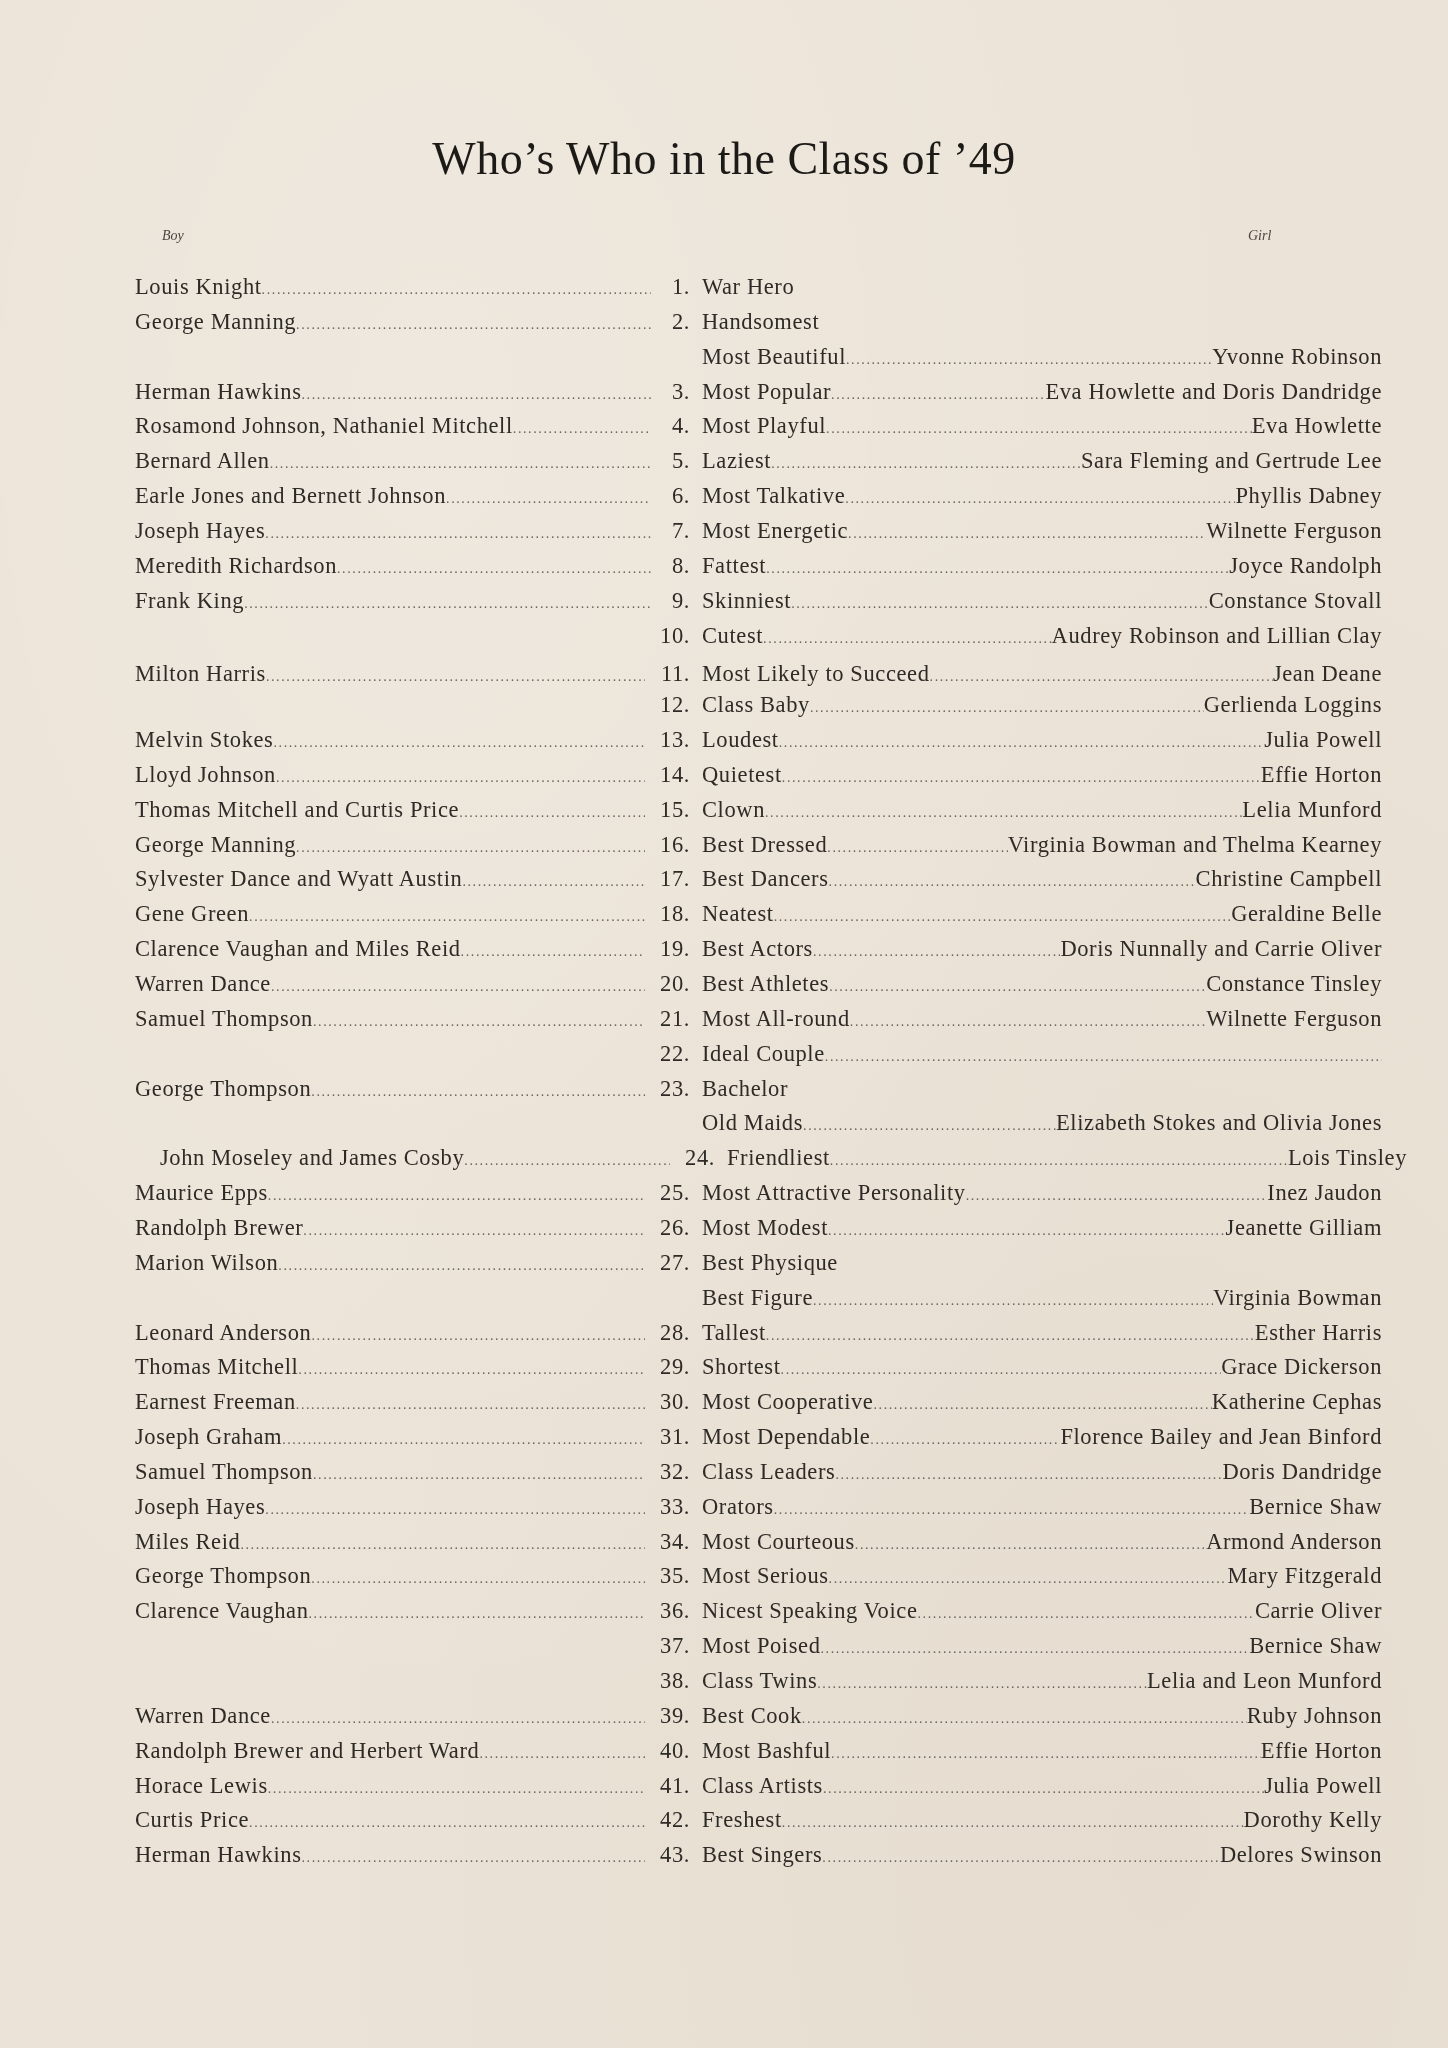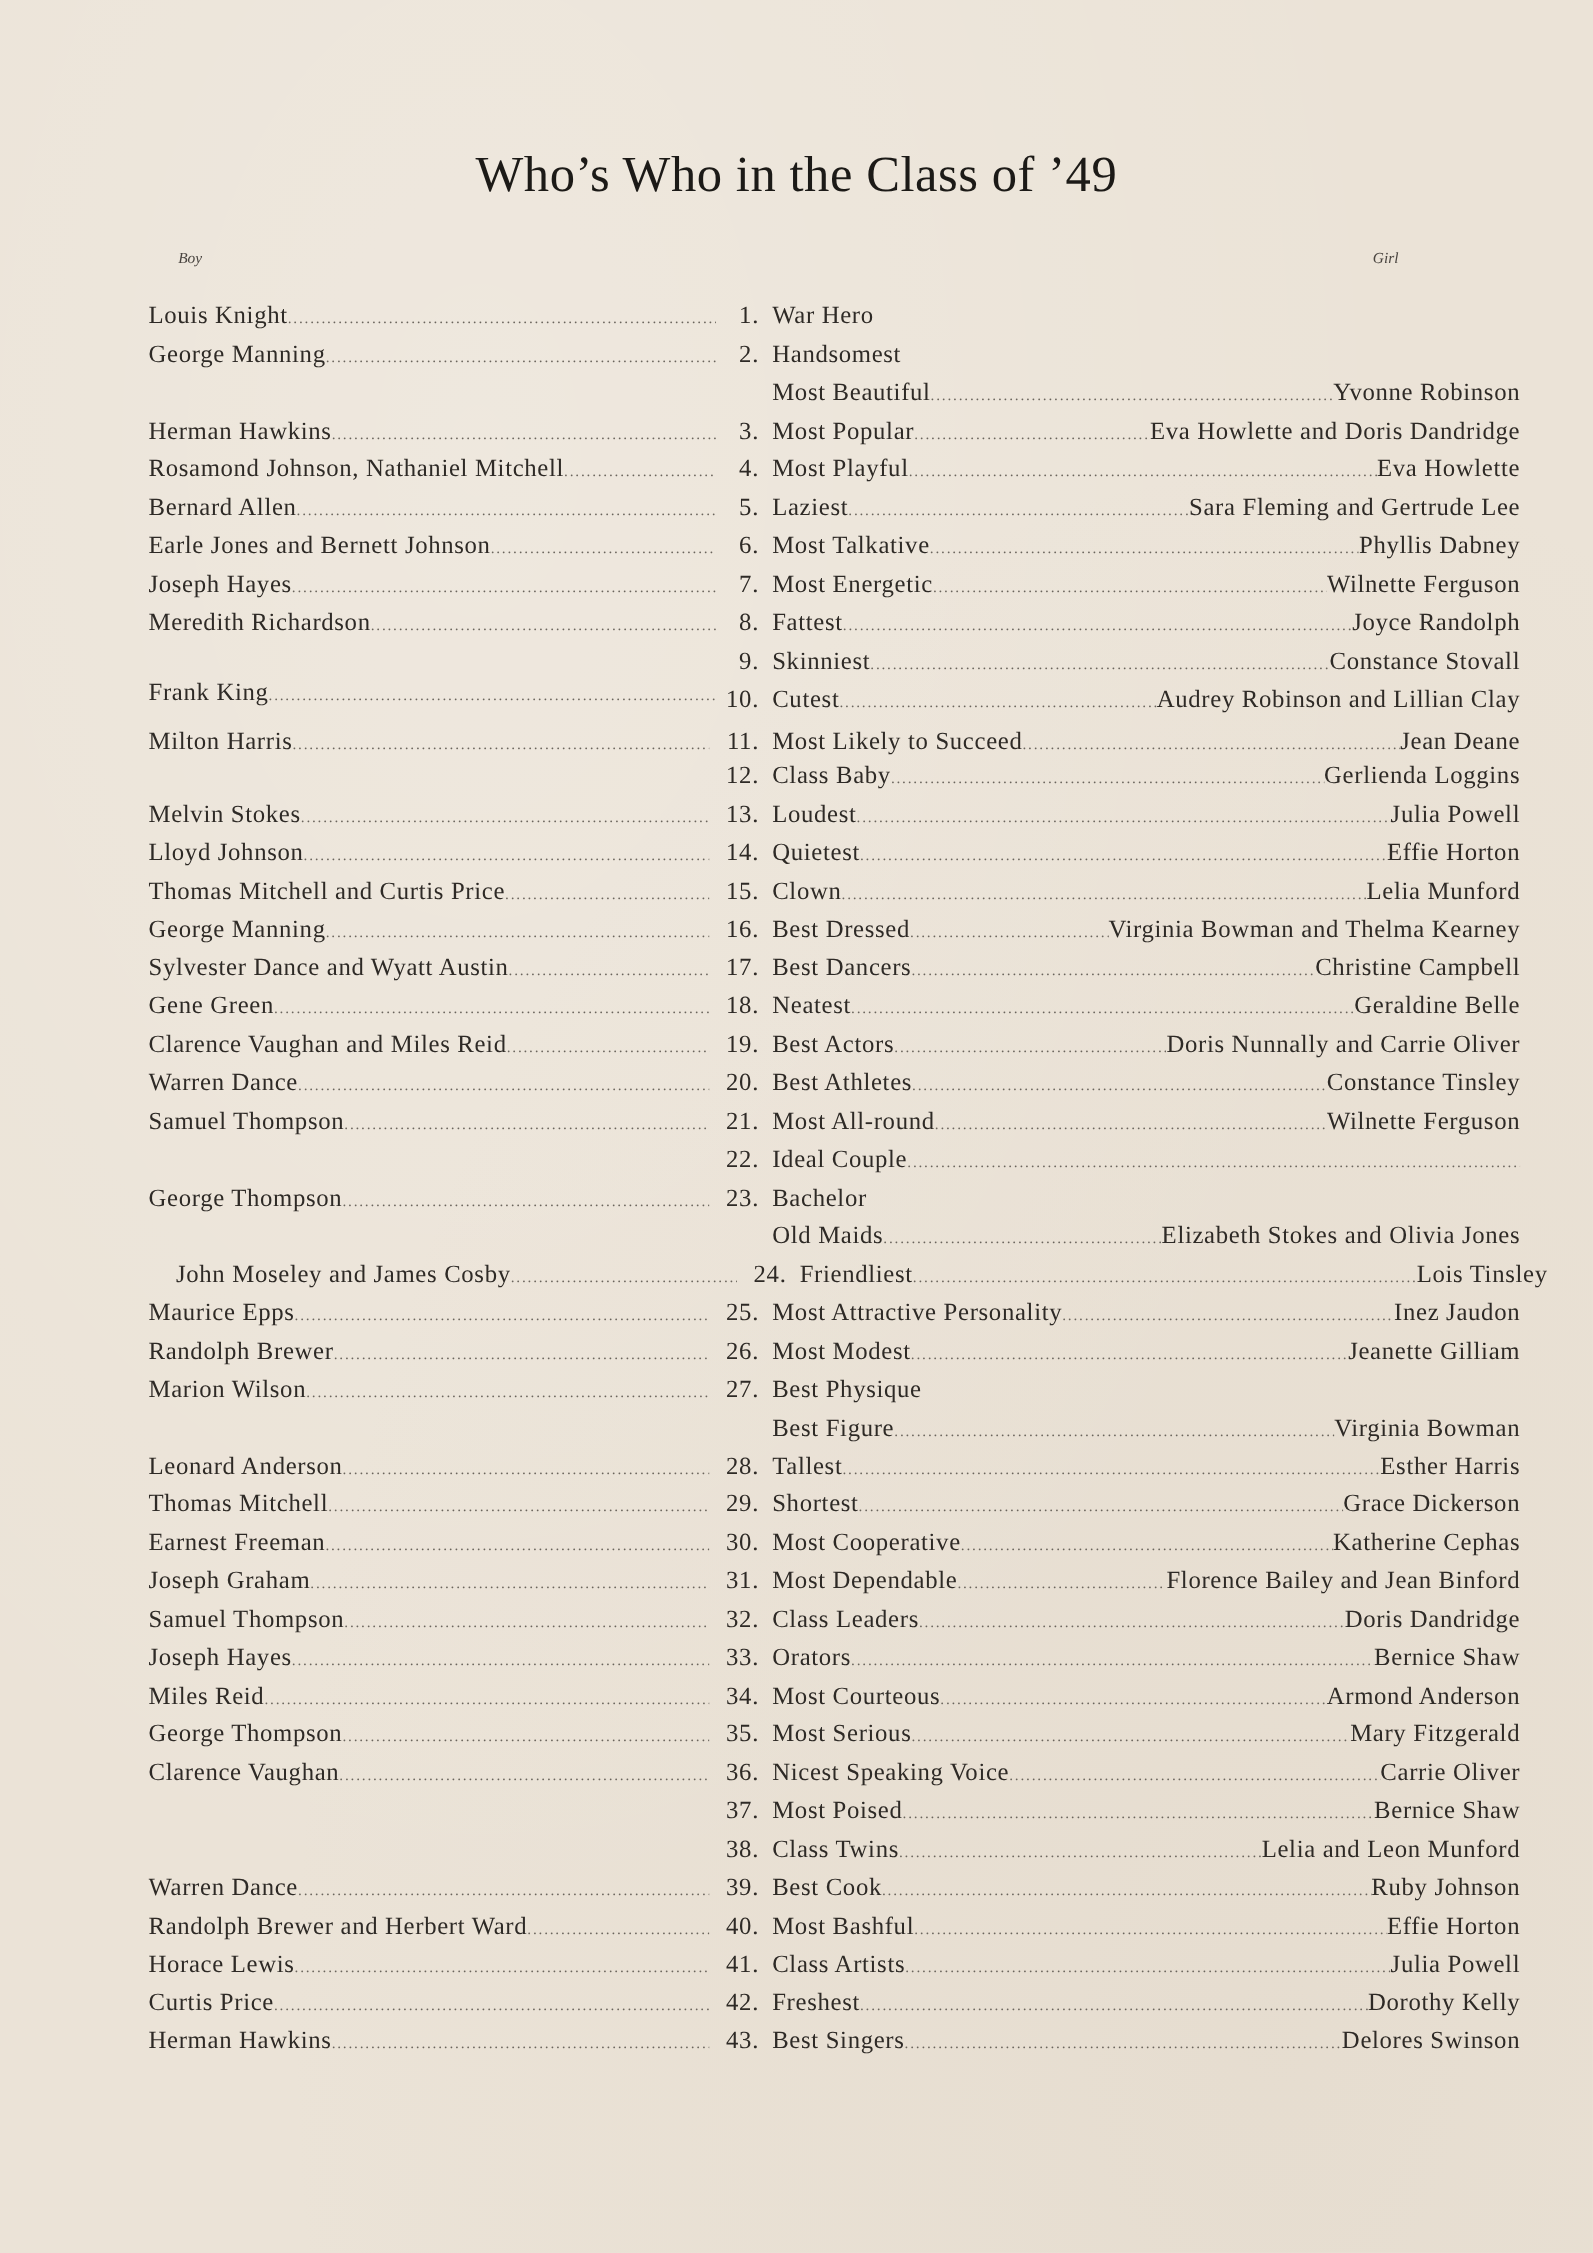--- a/index.html
+++ b/index.html
@@ -208,21 +208,21 @@
           <span class="dots">....................................................................................................................................................................................................................................................................</span>
         </div>
         <div class="num">8.</div>
         <div class="girl-cell">
           <span>Fattest</span>
           <span class="dots">....................................................................................................................................................................................................................................................................</span>
           <span class="gname">Joyce Randolph</span>
         </div>
       </div>
       <div class="row" style="top: 313.65px;">
-        <div class="boy-cell" style="width: 516px; margin-top: 28px;">
+        <div class="boy-cell" style="width: 516px;">
           <span>Frank King</span>
           <span class="dots">....................................................................................................................................................................................................................................................................</span>
         </div>
         <div class="num">9.</div>
         <div class="girl-cell">
           <span>Skinniest</span>
           <span class="dots">....................................................................................................................................................................................................................................................................</span>
           <span class="gname">Constance Stovall</span>
         </div>
       </div>

